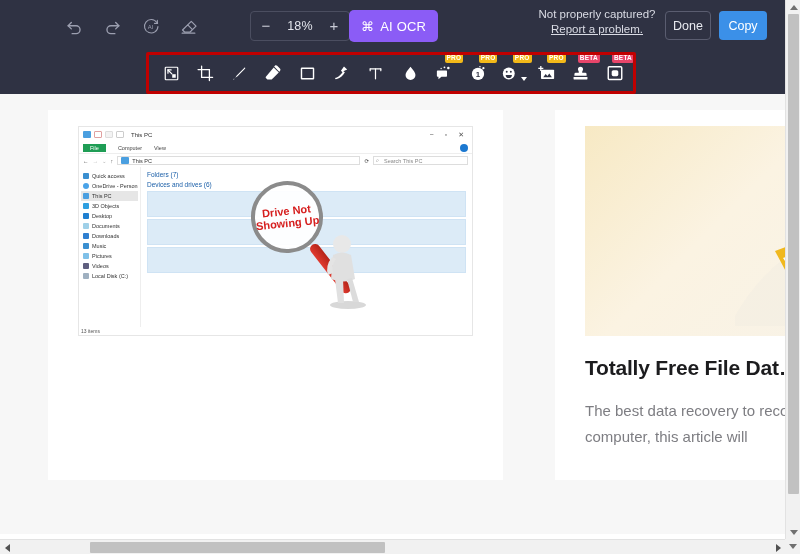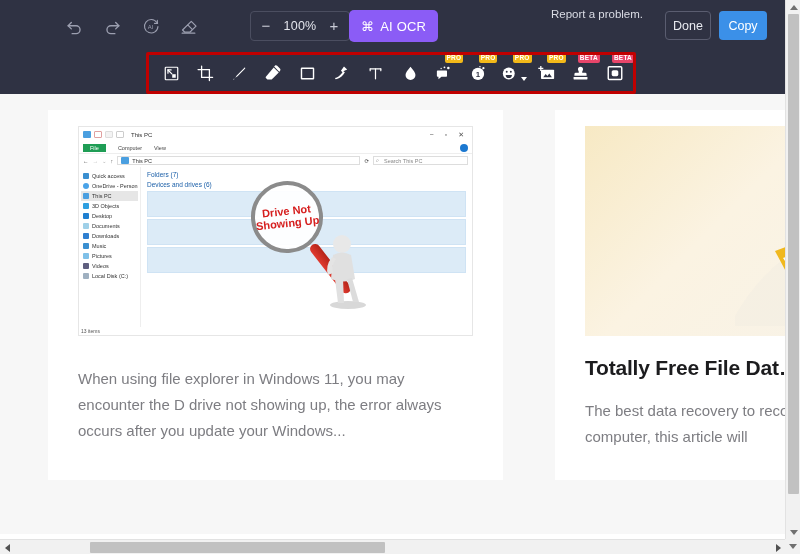--- a/index.html
+++ b/index.html
@@ -59,21 +59,21 @@
     border-radius: 5px; cursor: pointer;
     font-size: 13px; letter-spacing: .2px;
   }
   .ocr-btn .glyph { font-size: 13px; line-height: 1; }
 
   .report-wrap {
     position: absolute; left: 527px; top: 7px;
     width: 140px; text-align: center; color: #dadce5;
     font-size: 11.5px; line-height: 15px;
   }
-  .report-link { cursor: pointer; display: inline-block; }
+  .report-link { text-decoration: underline; cursor: pointer; display: inline-block; }
 
   .copy-btn {
     position: absolute; left: 665px; top: 11px;
     width: 46px; height: 29px;
     border: 1px solid #5a5d70; border-radius: 4px;
     color: #e8eaf0; font-size: 12.5px;
     display: flex; align-items: center; justify-content: center;
     cursor: pointer;
   }
   .done-btn {
@@ -279,30 +279,31 @@
             <path d="M4.5 16.5 L11 10 L17 16 L14 19 H7 Z"></path>
             <path d="M11 10 L15.5 5.5 L21.5 11.5 L17 16"></path>
             <path d="M4 20.5 H20" stroke-linecap="round"></path>
           </svg>
         </div>
 
       </div>
 
       <div class="zoom-wrap">
         <div class="zoom-btn">−</div>
-        <div class="zoom-val">100%</div>
+        <div class="zoom-val">18%</div>
         <div class="zoom-btn">+</div>
       </div>
 
       <div class="ocr-btn">
         <span class="glyph">⌘</span>
         <span>AI OCR</span>
       </div>
 
       <div class="report-wrap">
+        <div>Not properly captured?</div>
         <div class="report-link">Report a problem.</div>
       </div>
 
       <div class="copy-btn">Done</div>
       <div class="done-btn">Copy</div>
     </div>
 
     <div class="tool-strip">
 
       <div class="tool" title="Resize">
@@ -528,21 +529,20 @@
               <path d="M13 48 l3 24 h6 l-1 -24z" fill="#e0e0e0"></path>
               <path d="M25 48 l6 23 h6 l-7 -24z" fill="#dcdcdc"></path>
               <path d="M10 26 q-7 9 -4 18 l5 -2 q-2 -8 3 -14z" fill="#e4e4e4"></path>
             </svg>
             <div class="magnifier">
               <span>Drive Not Showing Up</span>
             </div>
           </div>
         </div>
         <div class="card-body">
-          <div class="card-desc">When using file explorer in Windows 11, you may encounter the D drive not showing up, the error always occurs after you update your Windows...</div>
         </div>
       </div>
 
       <div class="card">
         <div class="card-thumb">
           <div class="thumb2">
             <svg width="395" height="210" viewBox="0 0 395 210" style="display:block">
               <path d="M150 190 Q190 120 260 105 Q310 95 360 120 L360 200 L150 200 Z" fill="#f2ede2" opacity="0.55"></path>
               <path d="M250 30 L330 10 L345 55 L268 78 Z" fill="#1f8fe8"></path>
               <path d="M268 78 L345 55 L352 78 L280 100 Z" fill="#1572c8"></path>

